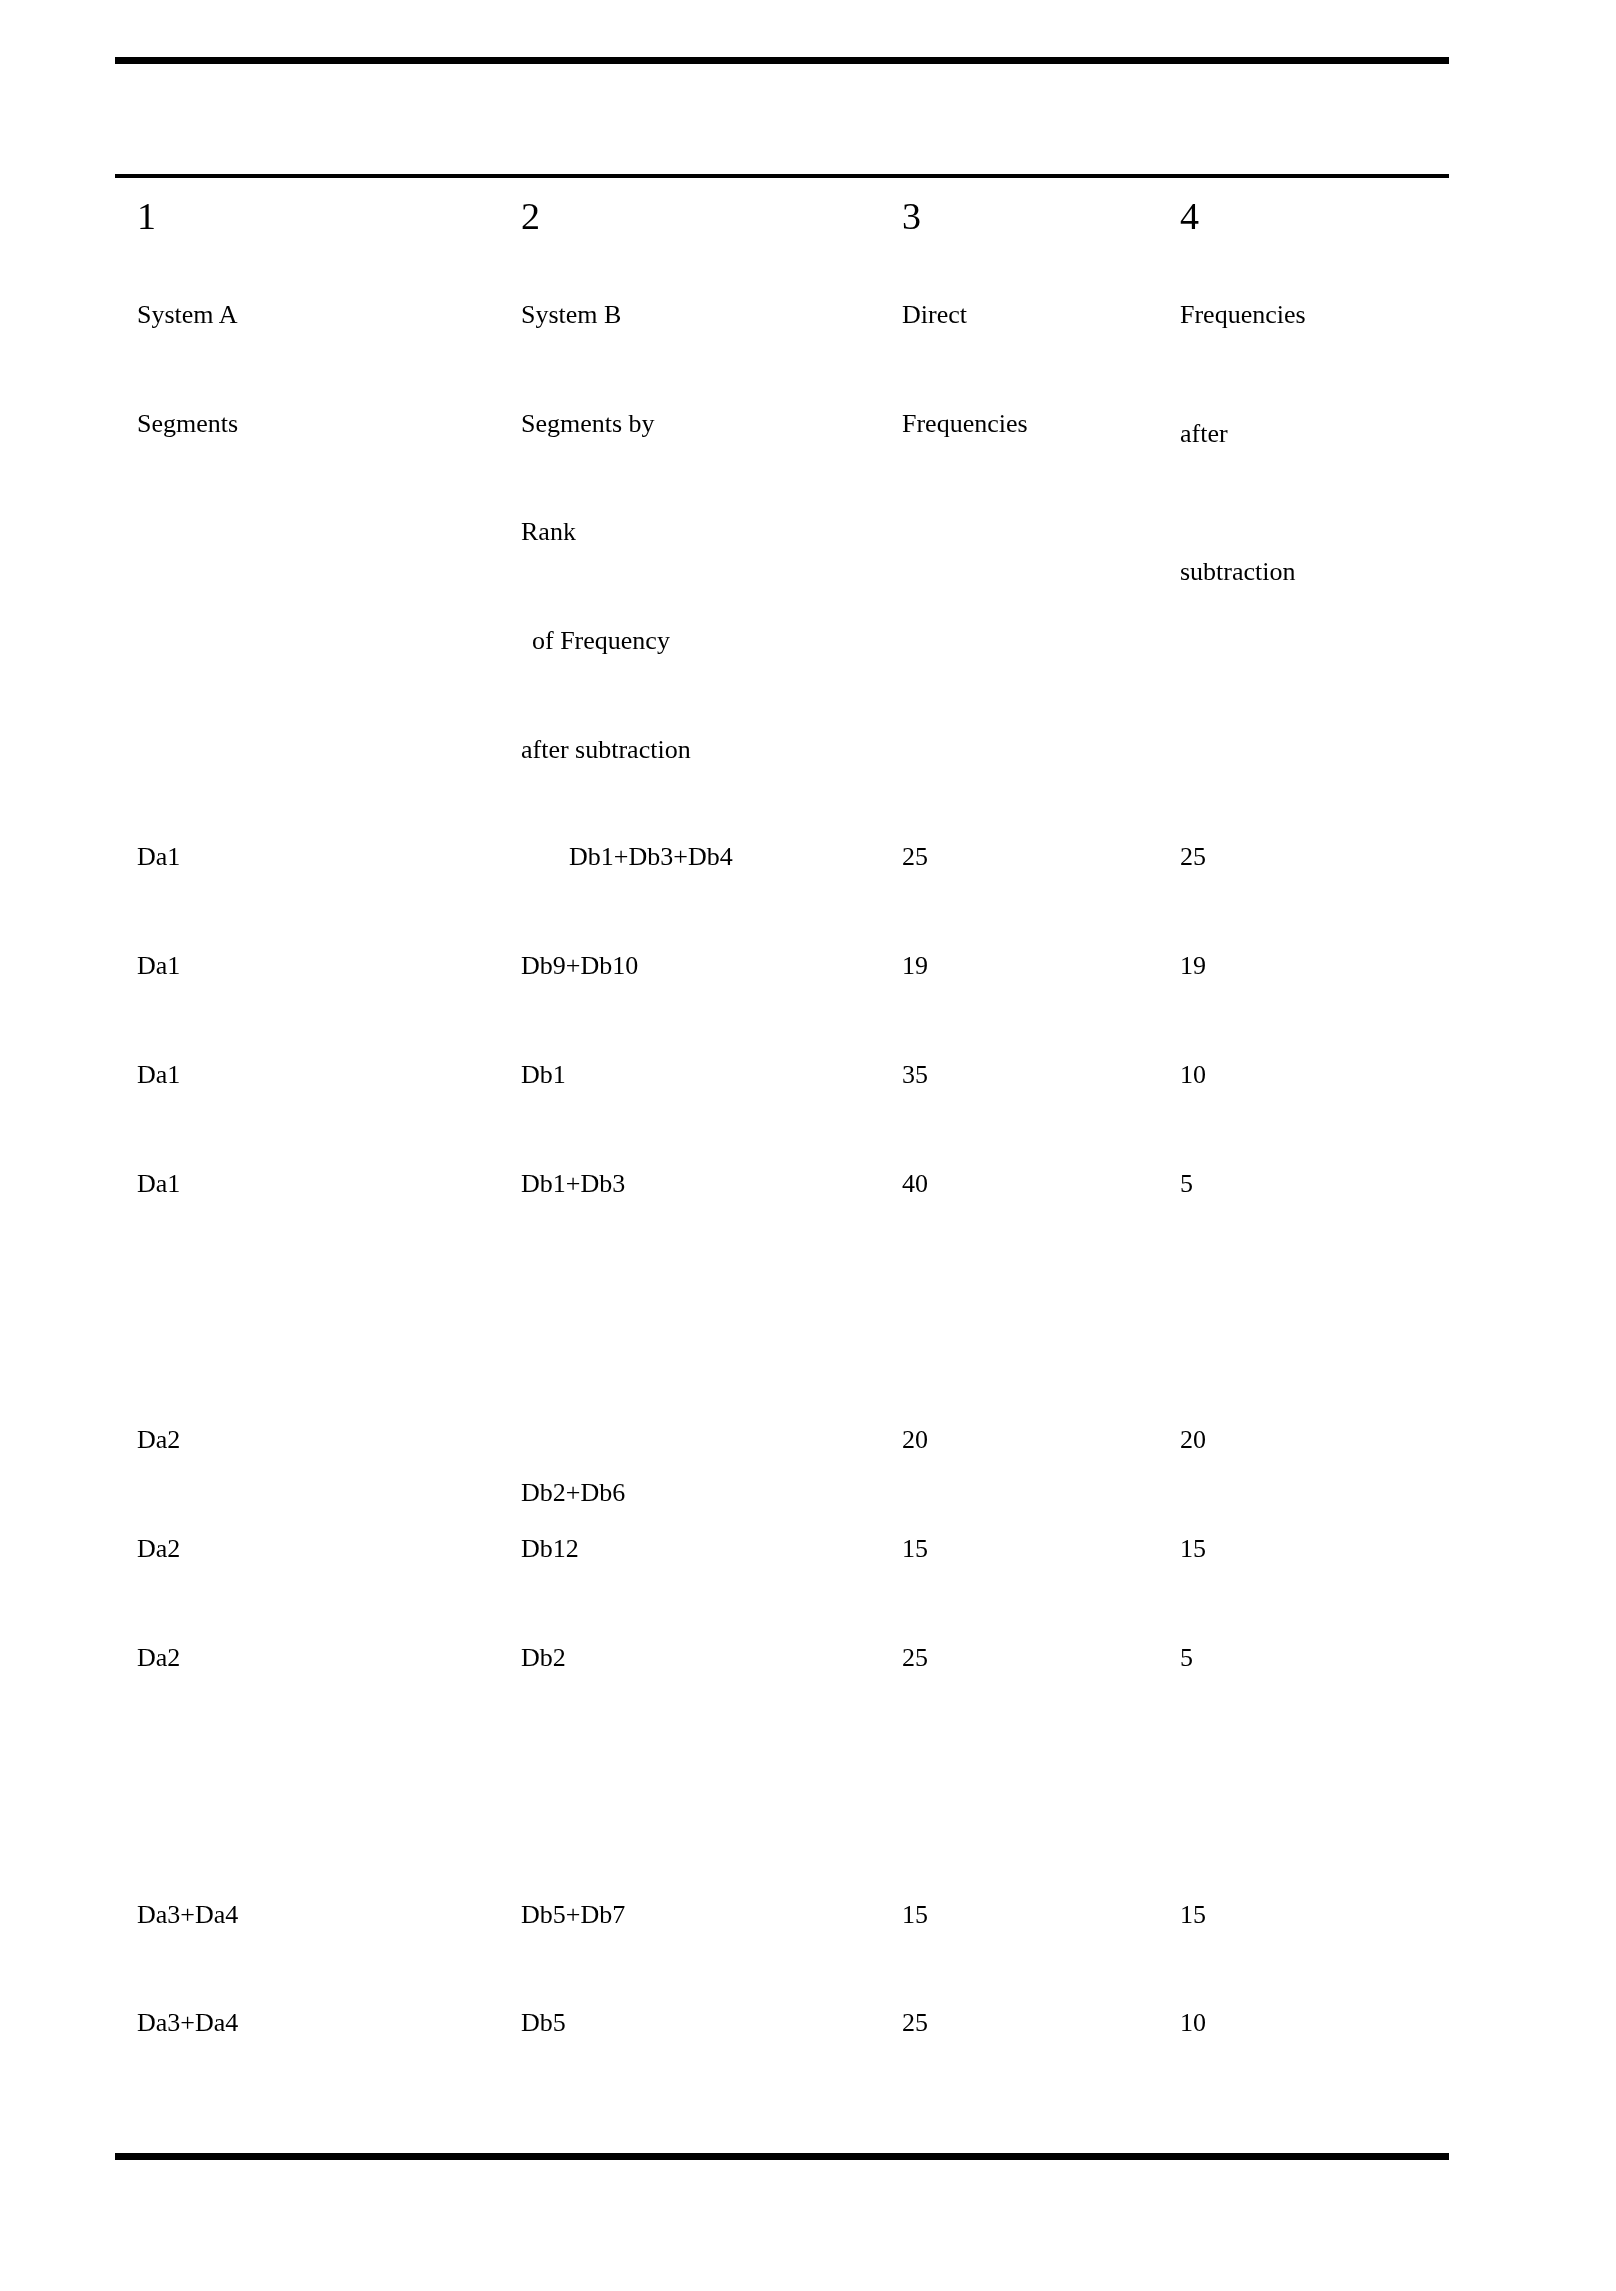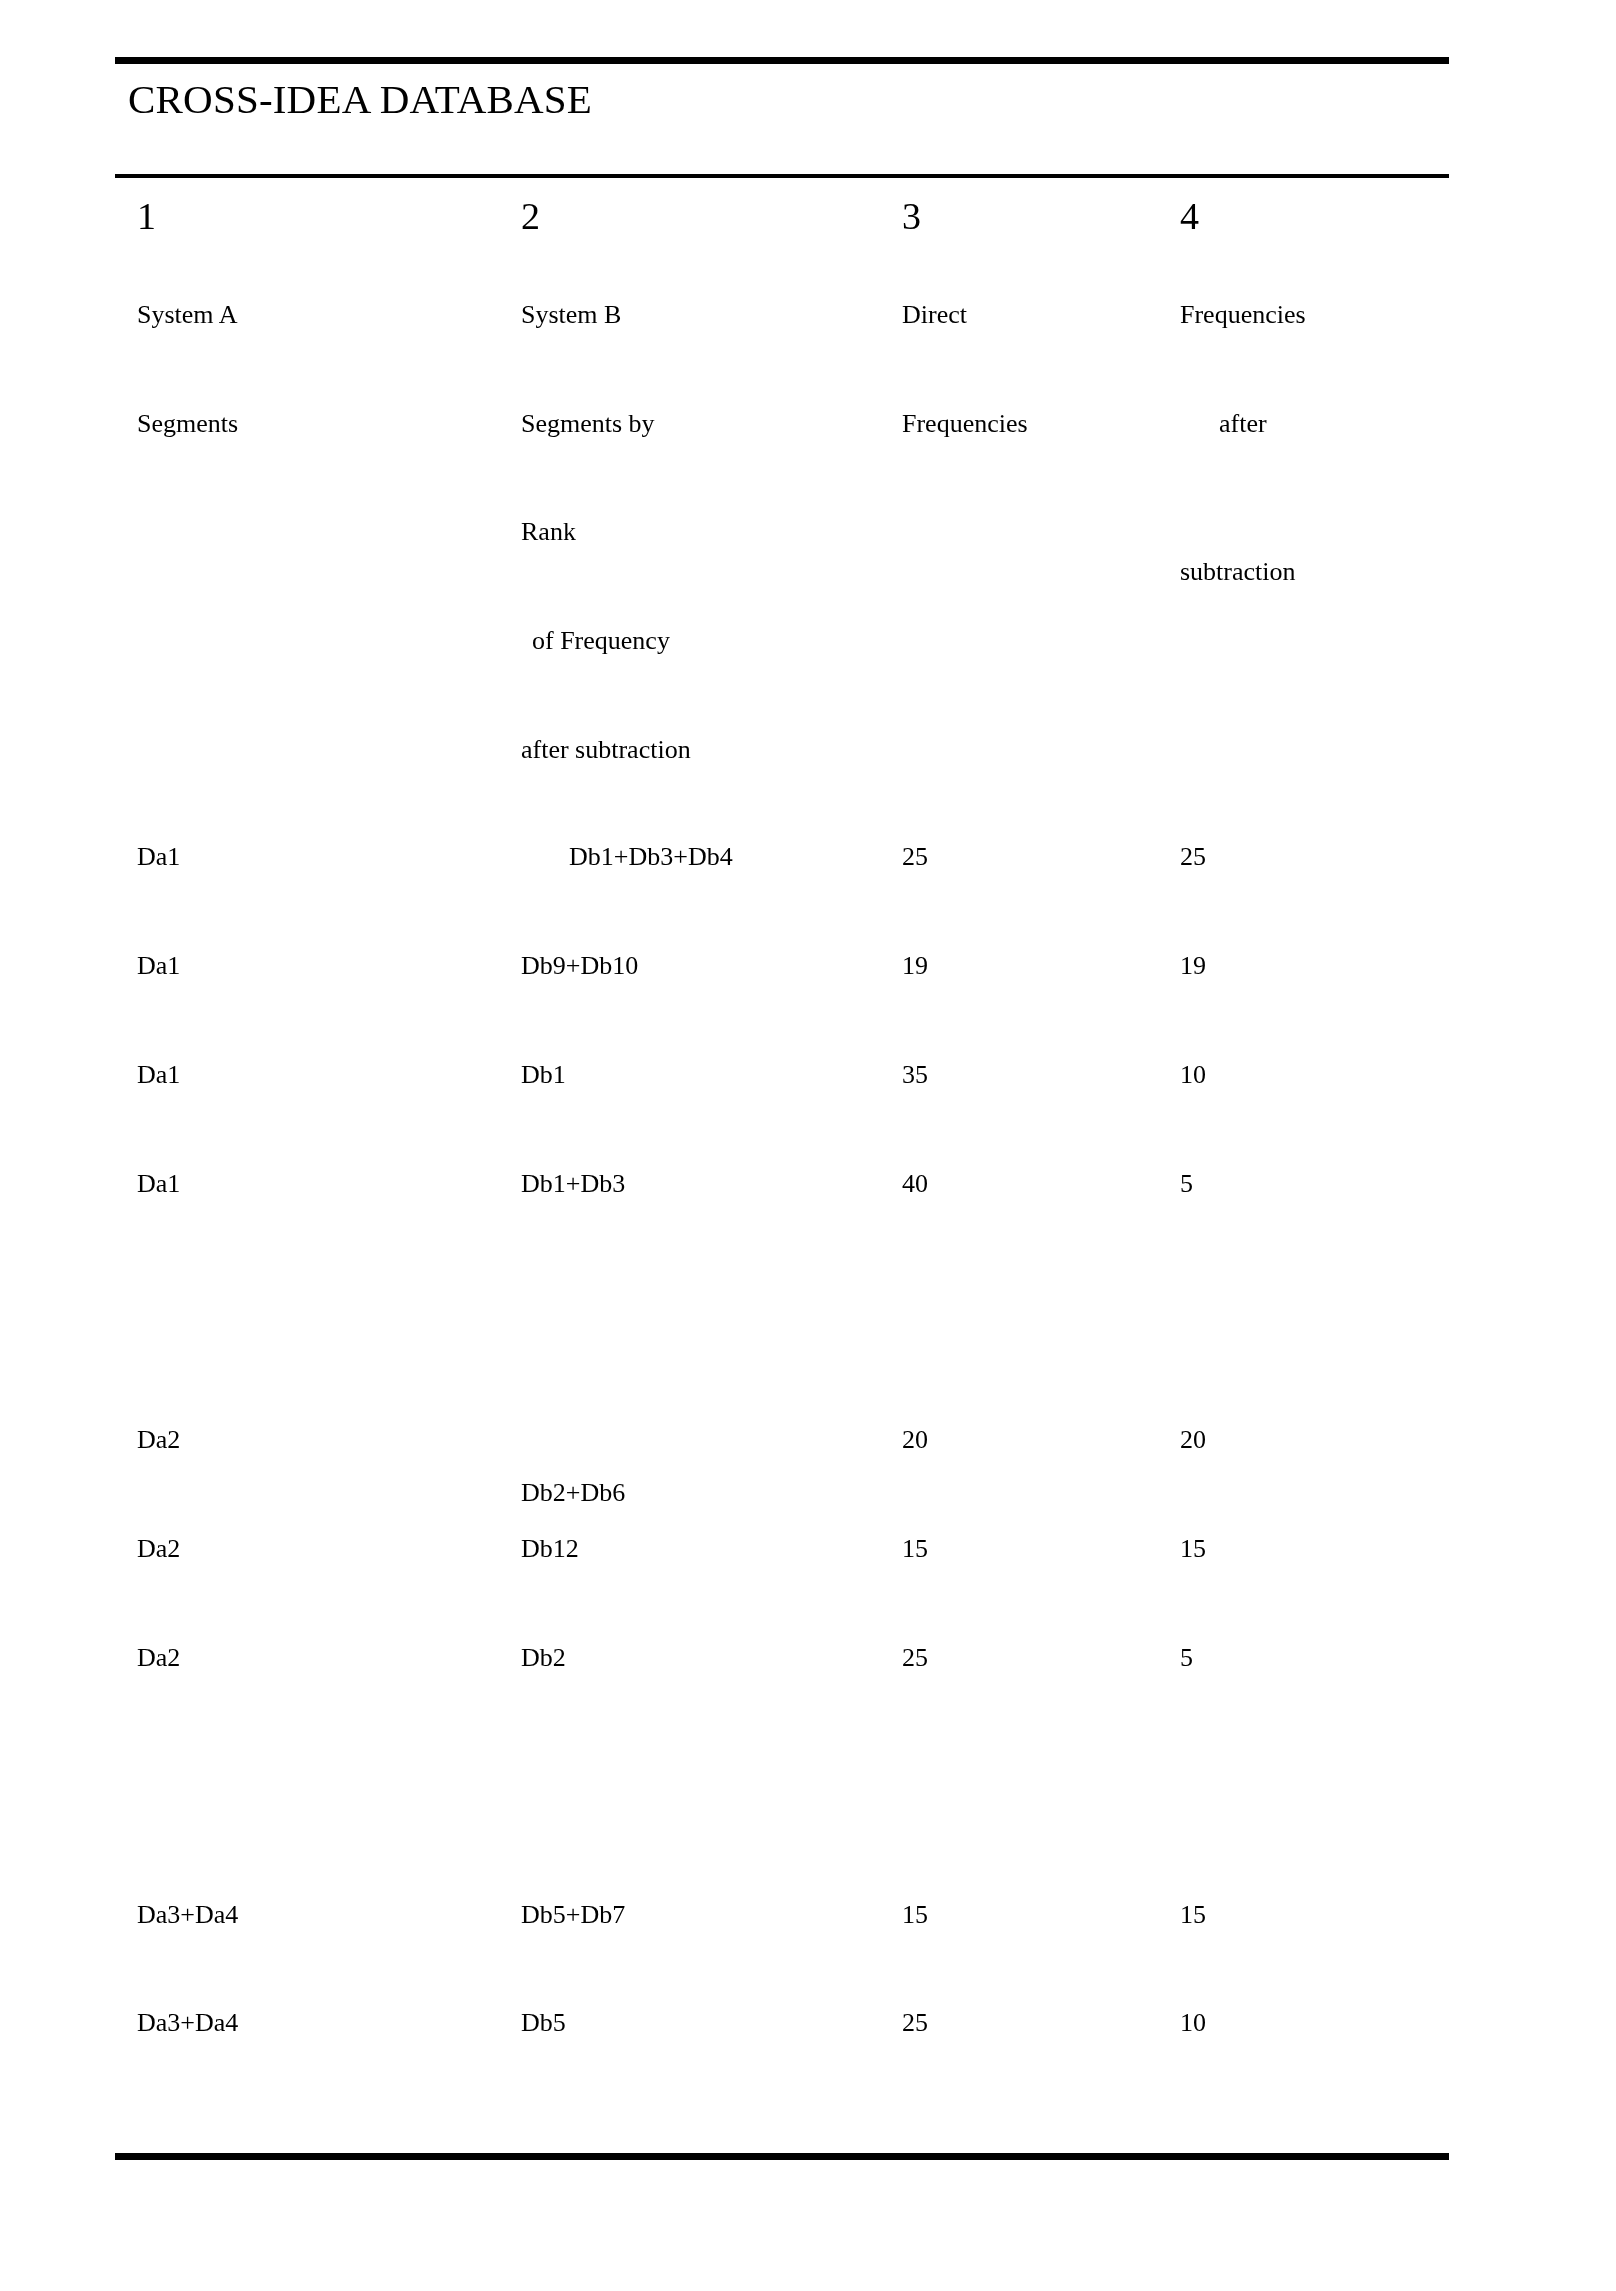--- a/index.html
+++ b/index.html
@@ -63,21 +63,20 @@
   
   .colnum { font-size: 38px; }
 </style>
 </head>
 <body>
 
 <div id="page">
 
   <div class="rule rule-top"></div>
 
-  <div class="doc-title">CROSS-IDEA DATABASE</div>
 
   <div class="rule rule-mid"></div>
 
   <div class="cell colnum col1" style="top:193px;">1</div>
   <div class="cell colnum col2" style="top:193px;">2</div>
   <div class="cell colnum col3" style="top:193px;">3</div>
   <div class="cell colnum col4" style="top:193px;">4</div>
 
   <div class="cell col1" style="top:292px;">System A</div>
   <div class="cell col1" style="top:401px;">Segments</div>
@@ -85,21 +84,21 @@
   <div class="cell col2" style="top:292px;">System B</div>
   <div class="cell col2" style="top:401px;">Segments by</div>
   <div class="cell col2" style="top:509px;">Rank</div>
   <div class="cell col2" style="top:618px;margin-left:11px;">of Frequency</div>
   <div class="cell col2" style="top:727px;">after subtraction</div>
 
   <div class="cell col3" style="top:292px;">Direct</div>
   <div class="cell col3" style="top:401px;">Frequencies</div>
 
   <div class="cell col4" style="top:292px;">Frequencies</div>
-  <div class="cell col4" style="top:401px;margin-left:39px;">after</div>
+  <div class="cell col4" style="top:411px;">after</div>
   <div class="cell col4" style="top:509px;margin-top:40px;">subtraction</div>
 
   <div id="rows-host">
       <div class="cell col1" style="top: 834px;">Da1</div>
       <div class="cell col2" style="top: 834px; margin-left: 48px;">Db1+Db3+Db4</div>
       <div class="cell col3" style="top: 834px;">25</div>
       <div class="cell col4" style="top: 834px;">25</div>
       <div class="cell col1" style="top: 943px;">Da1</div>
       <div class="cell col2" style="top: 943px;">Db9+Db10</div>
       <div class="cell col3" style="top: 943px;">19</div>

